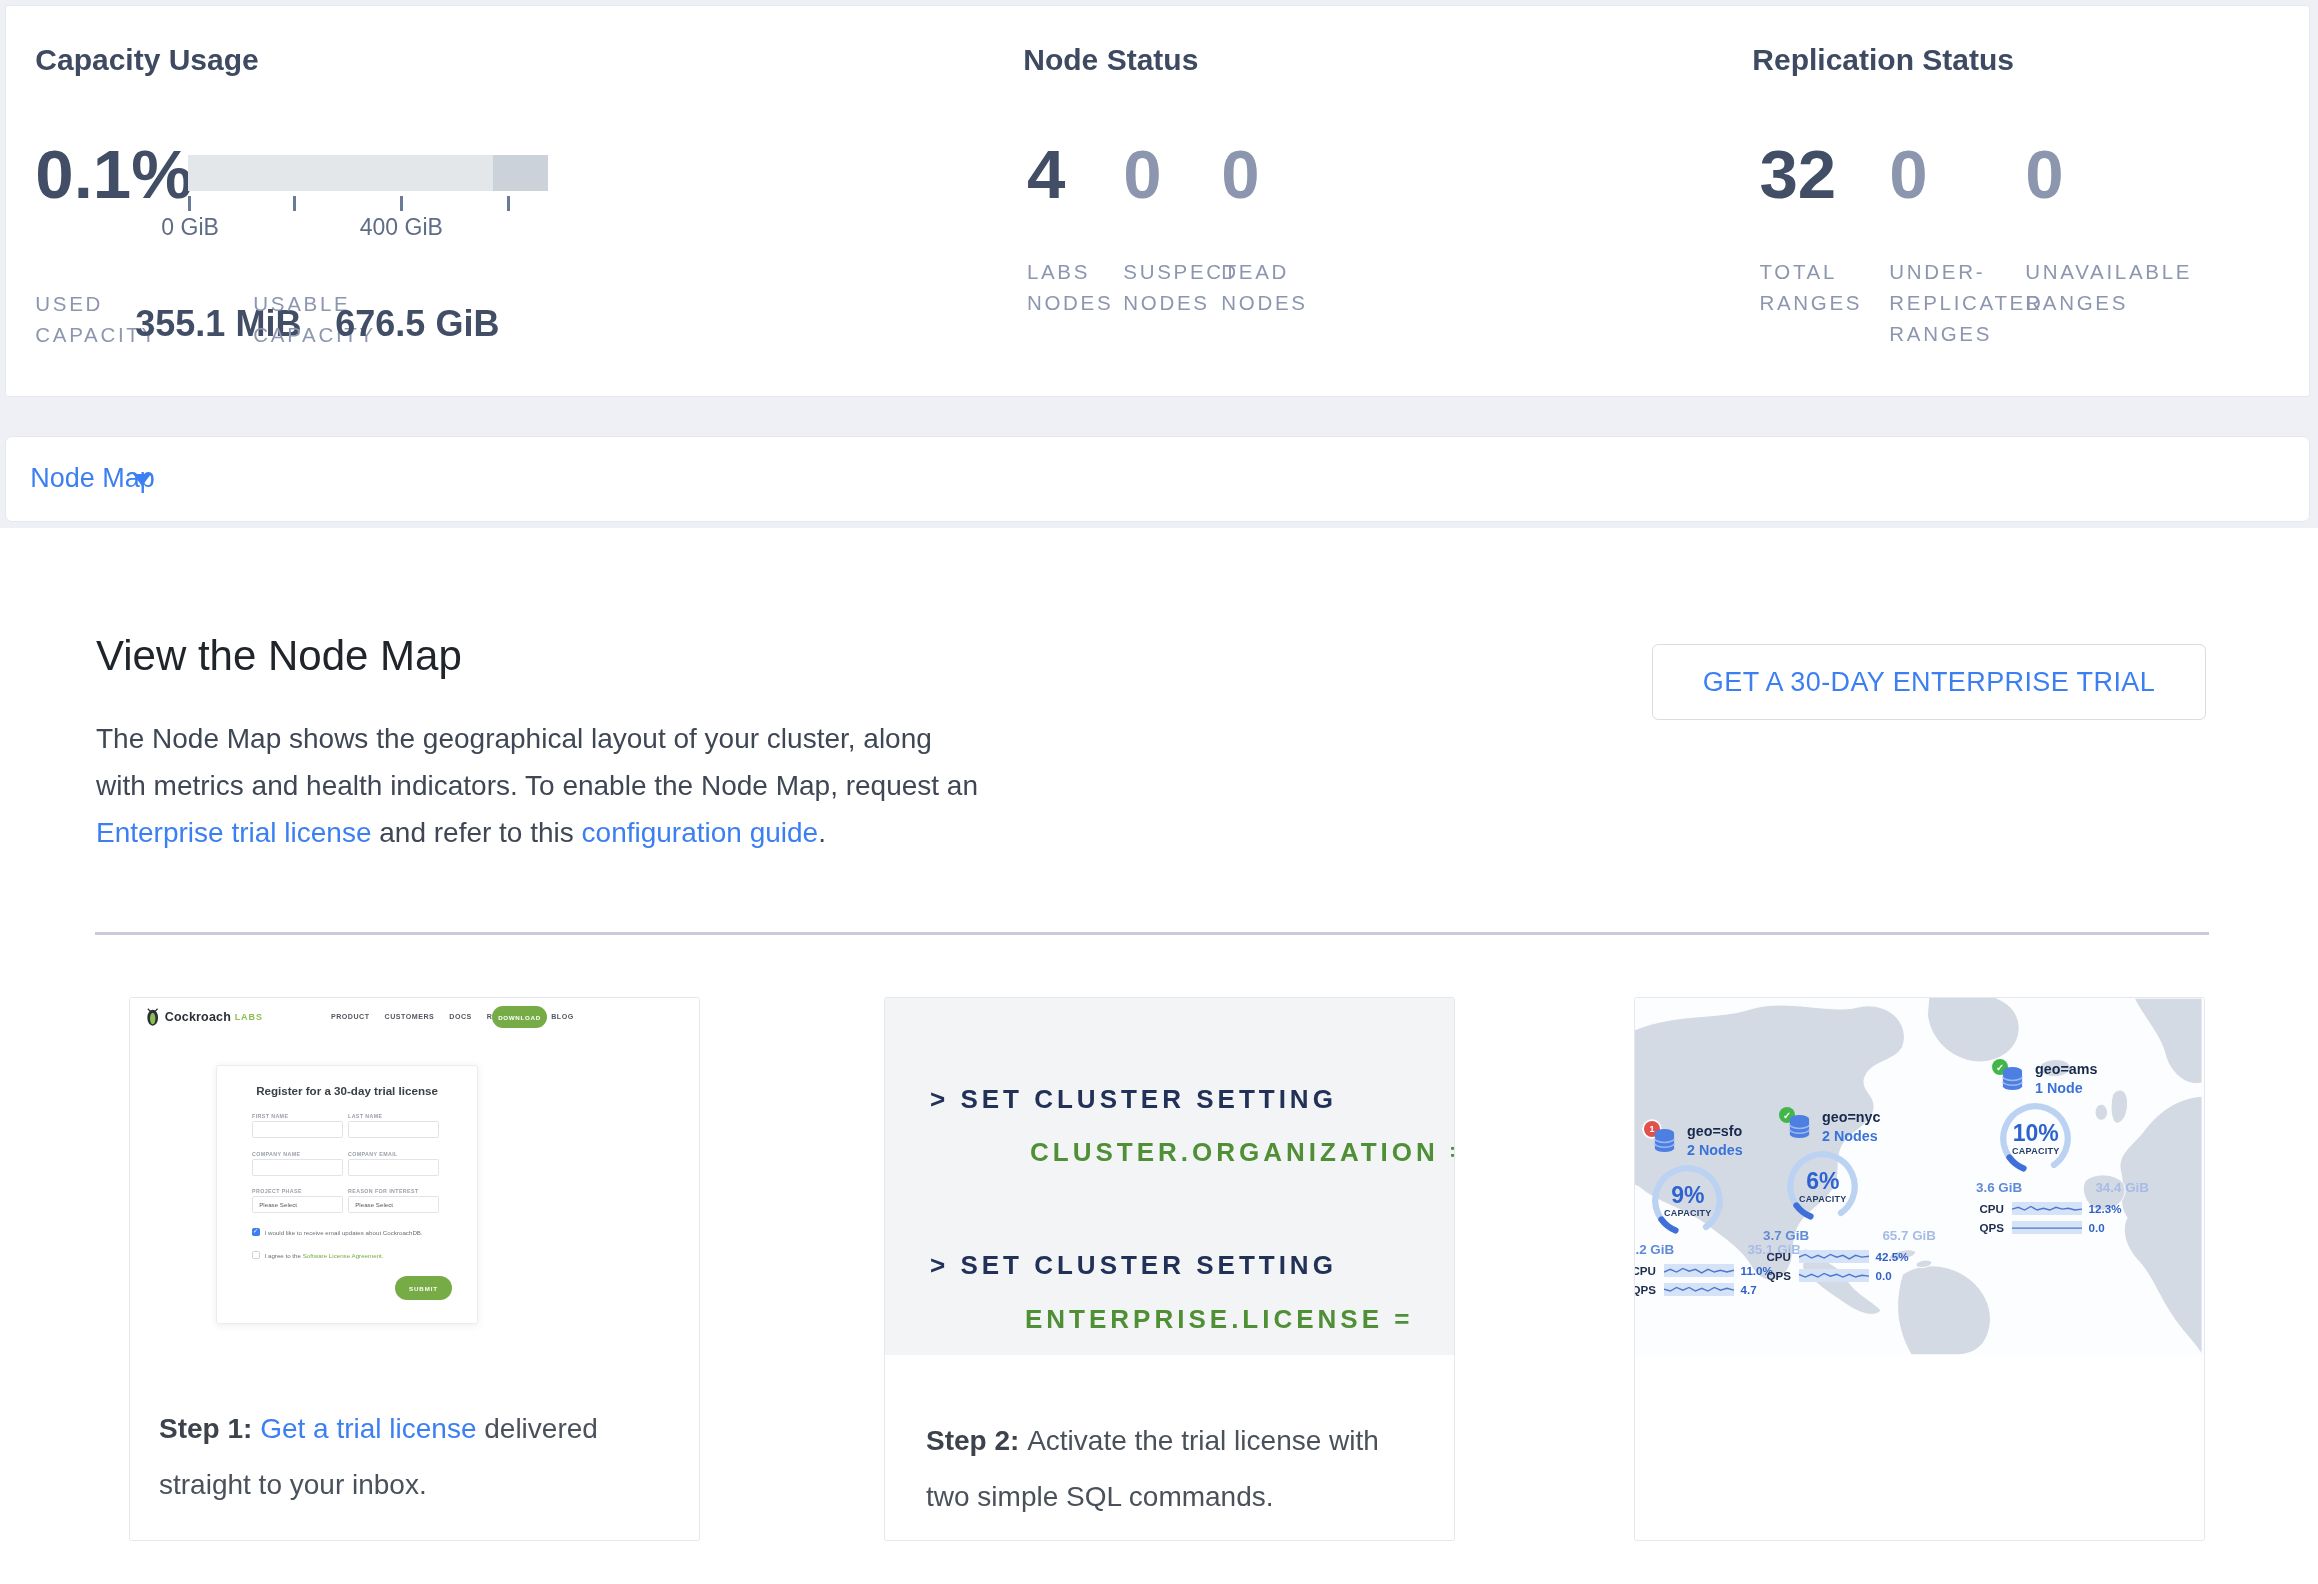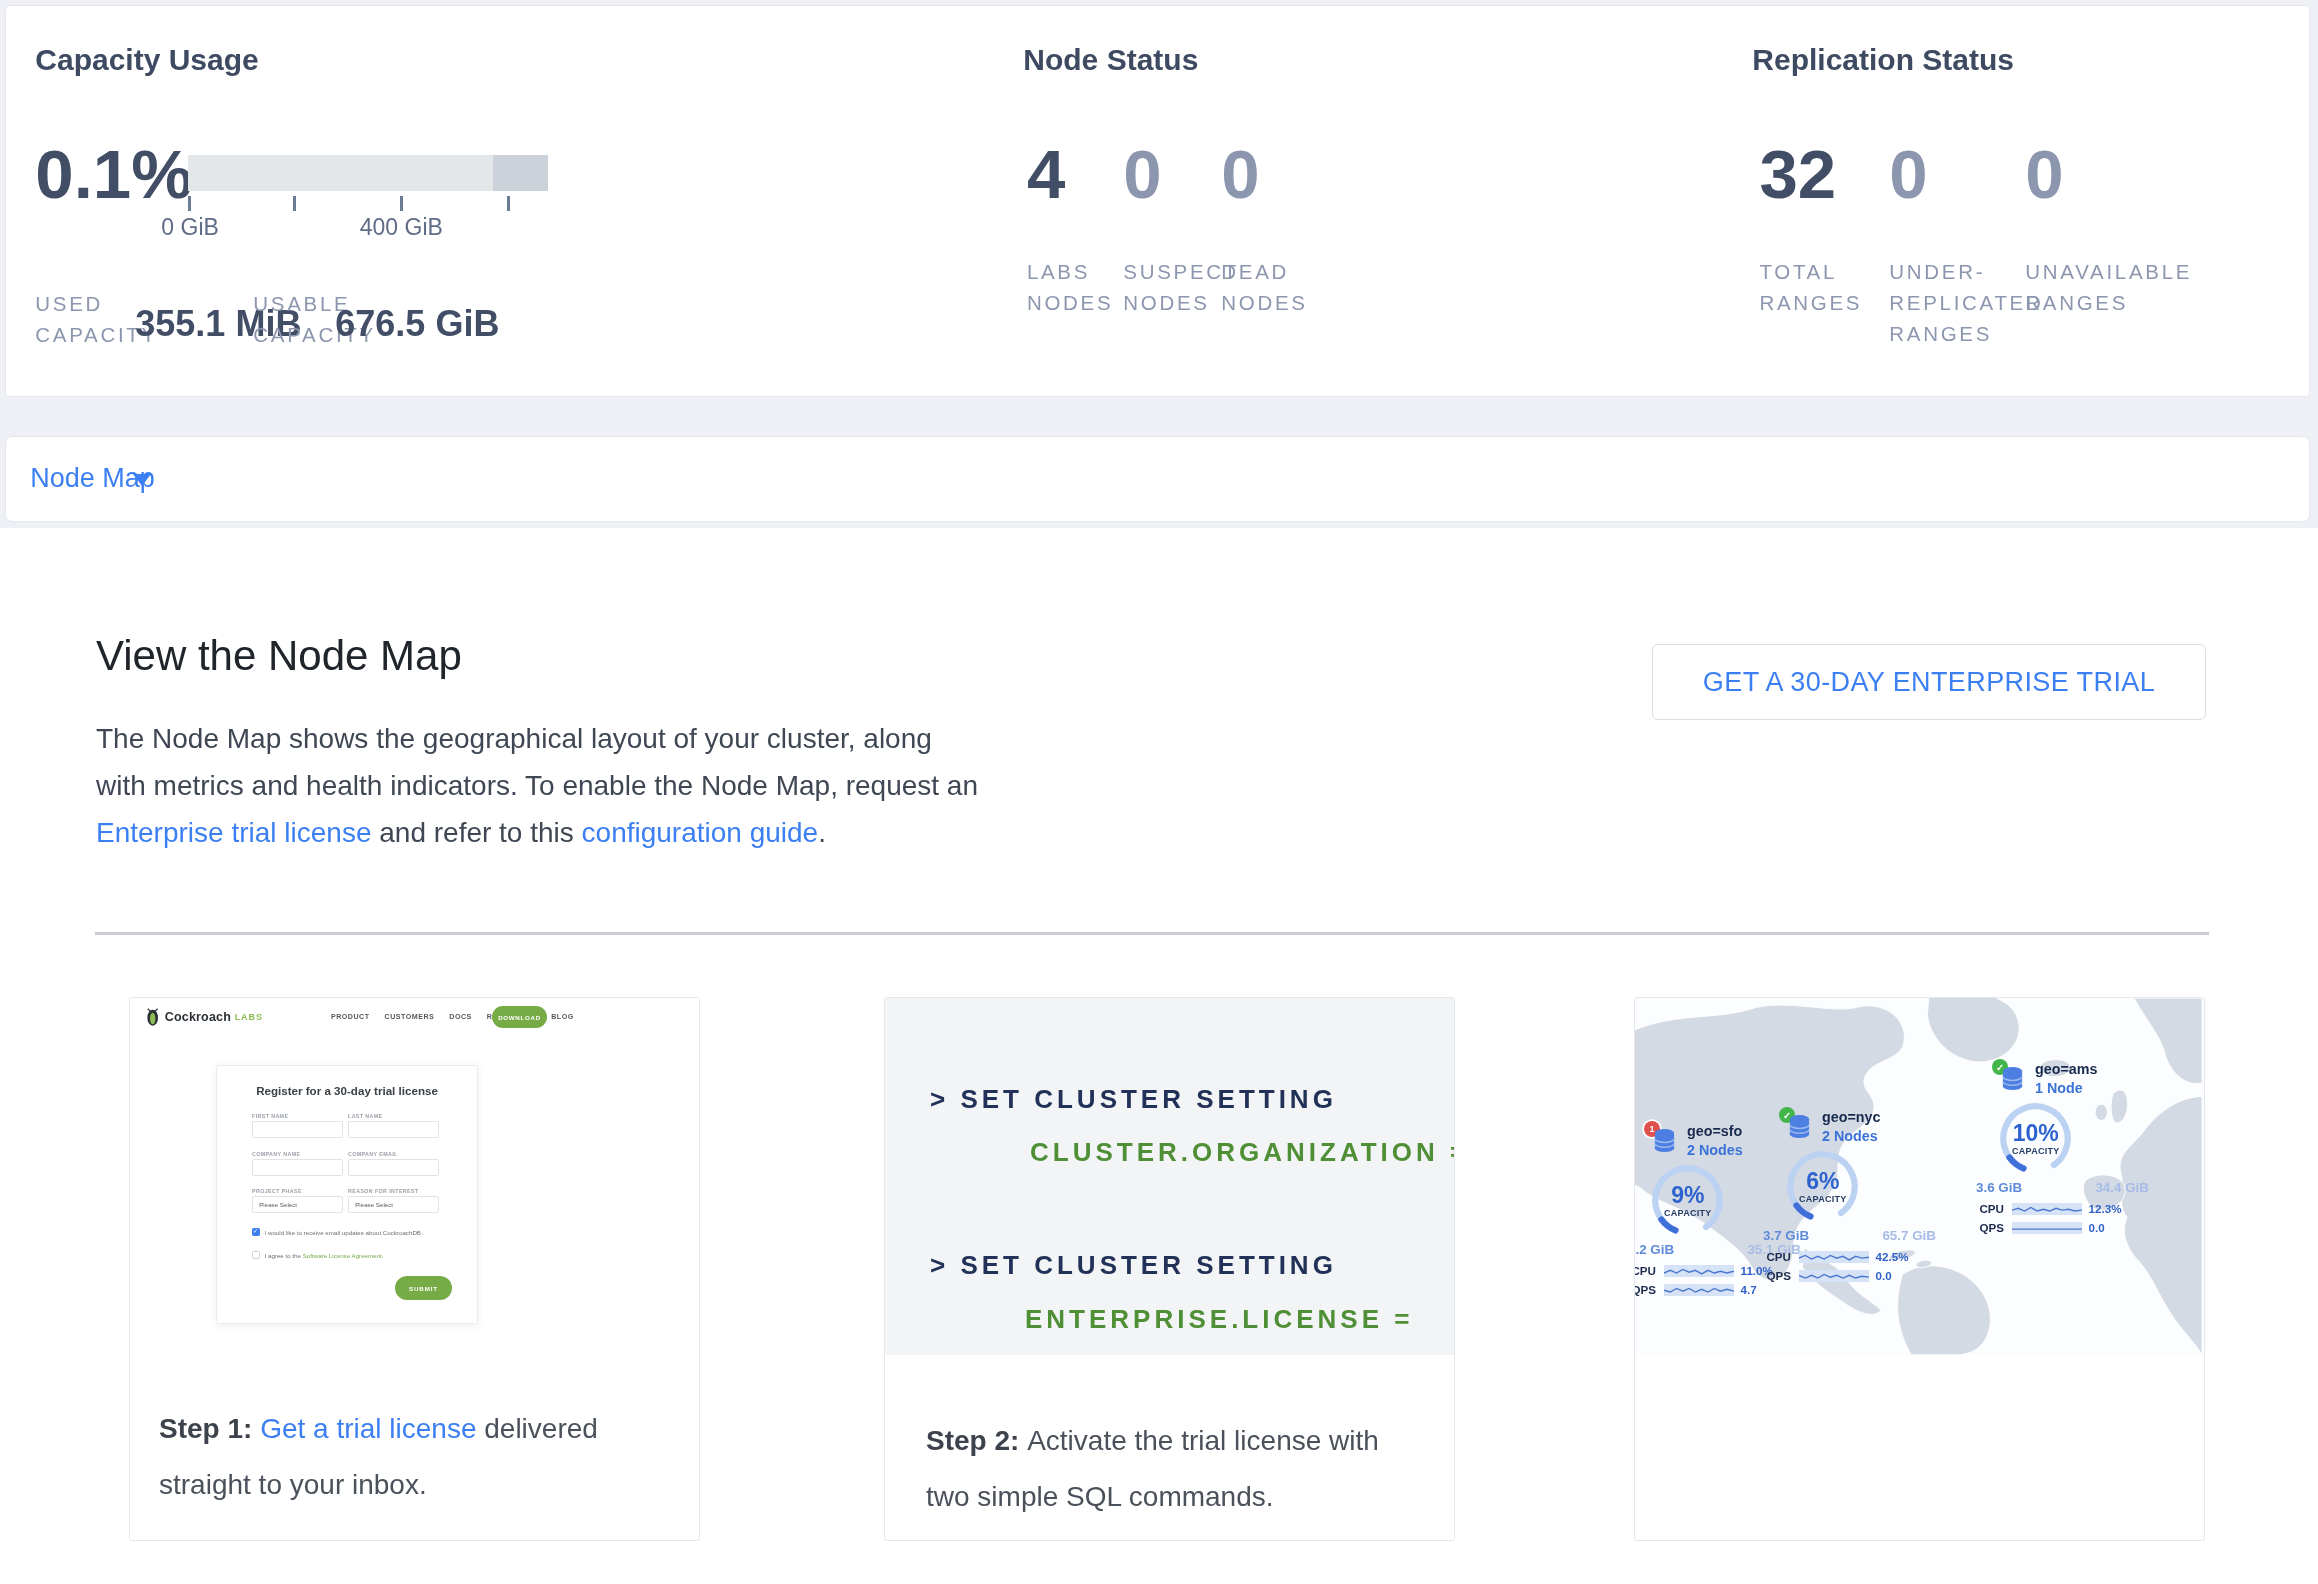--- a/index.html
+++ b/index.html
@@ -111,21 +111,21 @@
   .gauge-wrap{position:absolute;left:5.3px;top:41px;width:77px;height:77px;}
   .g-light{fill:none;stroke:#bcd2f2;stroke-width:7;stroke-dasharray:190 36.2;
            transform:rotate(112deg);transform-origin:50% 50%;stroke-linecap:round;}
   .g-dark{fill:none;stroke:#3f6fd8;stroke-width:7;stroke-dasharray:20 206.2;
           transform:rotate(112deg);transform-origin:50% 50%;stroke-linecap:round;}
   .gauge-pct{position:absolute;left:0;top:19.6px;width:100%;text-align:center;font-size:23px;font-weight:700;color:#2e63cf;}
   .gauge-cap{position:absolute;left:0;top:46px;width:100%;text-align:center;font-size:9px;font-weight:700;color:#233c66;letter-spacing:0.3px;}
   .gib-row{position:absolute;left:-16px;top:121px;width:173px;display:flex;justify-content:space-between;font-size:13.4px;font-weight:700;}
   .gib-used{color:#5f8ad8;}
   .gib-total{color:#a6bce6;}
-  .meter-row{position:absolute;left:-12.5px;width:178px;display:flex;align-items:flex-end;}
+  .meter-row{position:absolute;left:-12.5px;width:178px;display:flex;align-items:flex-start;}
   .meter-row.cpu{top:143px;}
   .meter-row.qps{top:162px;}
   .meter-label{width:32px;font-size:11.6px;font-weight:700;color:#1d2c4e;}
   .spark{width:70px;height:12.5px;background:#d6e2f6;margin-right:7.1px;position:relative;overflow:hidden;flex:0 0 auto;}
   .meter-value{font-size:11.6px;font-weight:700;color:#2f62c9;white-space:nowrap;}
 </style>
 </head>
 <body>
 
 <div class="top-band"></div>

